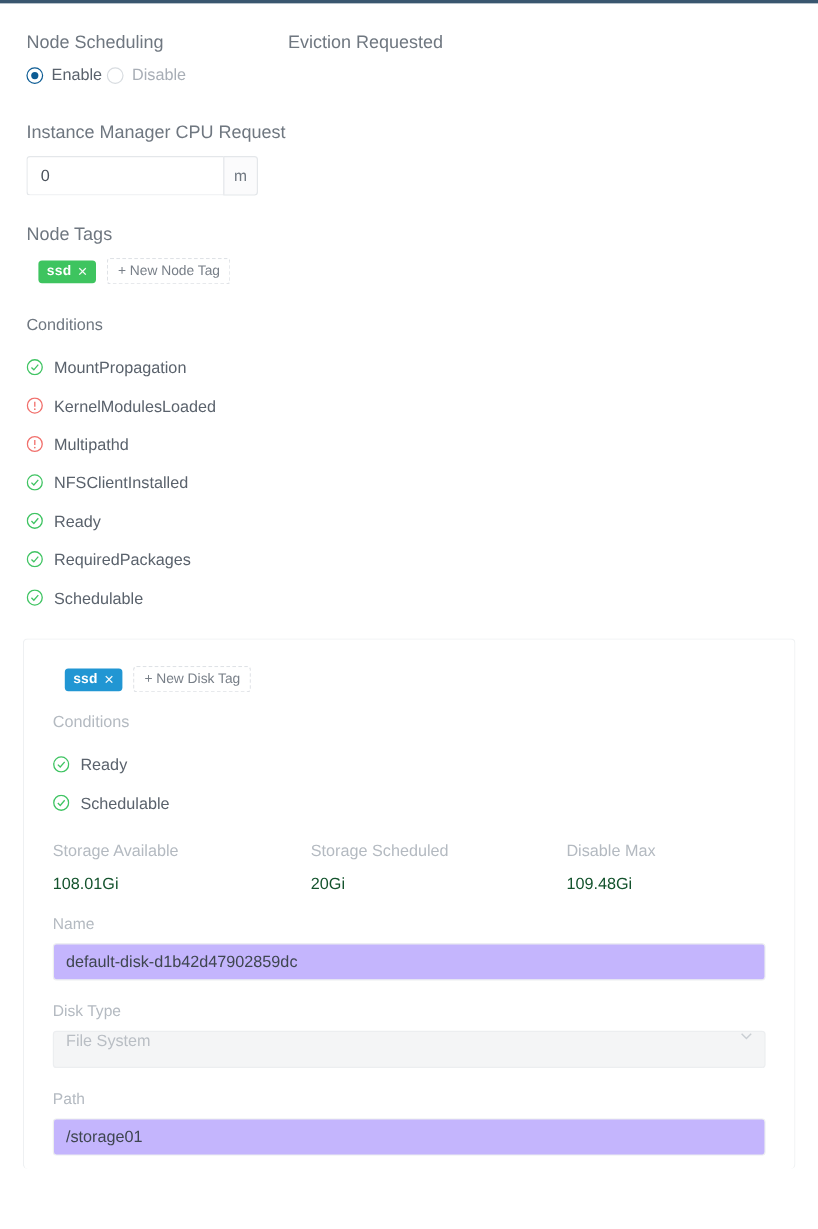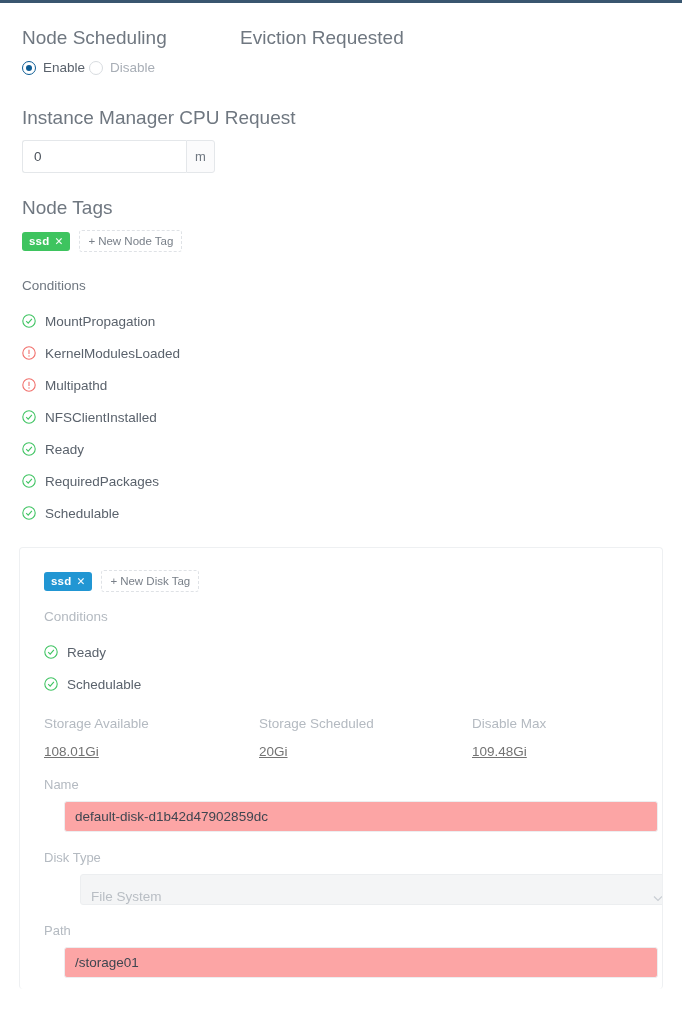--- a/index.html
+++ b/index.html
@@ -58,21 +58,21 @@
   .section {
     padding-top: 24px;
   }
   .row {
     display: flex;
   }
   .col-1 { width: 218px; }
   .col-2 { width: 212px; }
 
   .field-label {
-    font-size: 19px;
+    font-size: 15px;
     color: #6f7780;
     margin-bottom: 11px;
     display: block;
   }
   .radio-group {
     display: flex;
     align-items: center;
     gap: 4px;
   }
   .radio {
@@ -147,37 +147,35 @@
     width: 100%;
     height: 31px;
     border: 1px solid #eceef0;
     border-radius: 3px;
     box-sizing: border-box;
     display: flex;
     align-items: center;
     padding: 0 10px;
     font-size: 13.5px;
     color: #3f4650;
-    background: #fca5a5;
-    margin-left: 20px;
+    background: #c4b5fd;
   }
   .select-full {
     width: 100%;
     height: 31px;
     border: 1px solid #eceef0;
     border-radius: 3px;
     box-sizing: border-box;
     display: flex;
-    align-items: flex-end;
+    align-items: flex-start;
     padding: 0 10px;
     font-size: 13.5px;
     color: #b9bec4;
     background: #f4f5f6;
     justify-content: space-between;
-    margin-left: 36px;
   }
   .chev {
     color: #c9ced3;
     font-size: 10px;
     line-height: 1;
   }
 
   .tags-row {
     display: flex;
     align-items: center;
@@ -187,20 +185,21 @@
     height: 19px;
     border-radius: 3px;
     padding: 0 7px;
     display: inline-flex;
     align-items: center;
     gap: 5px;
     color: #fff;
     font-size: 11.5px;
     font-weight: bold;
     letter-spacing: .2px;
+    margin-left: 10px;
   }
   .tag.green { background: #3ec45f; }
   .tag.blue { background: #2196d3; }
   .tag .x {
     font-size: 10.5px;
     font-weight: normal;
     opacity: .95;
     cursor: pointer;
   }
   .new-tag {
@@ -256,22 +255,21 @@
   .stat { }
   .stat-w1 { width: 215px; }
   .stat-w2 { width: 213px; }
   .stat-label {
     font-size: 13.5px;
     color: #b4bac1;
     margin-bottom: 13px;
   }
   .stat-value {
     font-size: 13.5px;
-    color: #737373;
-    text-decoration: underline;
+    color: #14532d;
   }
   .fld { margin-top: 18px; }
   .fld-label {
     font-size: 13px;
     color: #b4bac1;
     margin-bottom: 9px;
   }
 </style>
 </head>
 <body>

